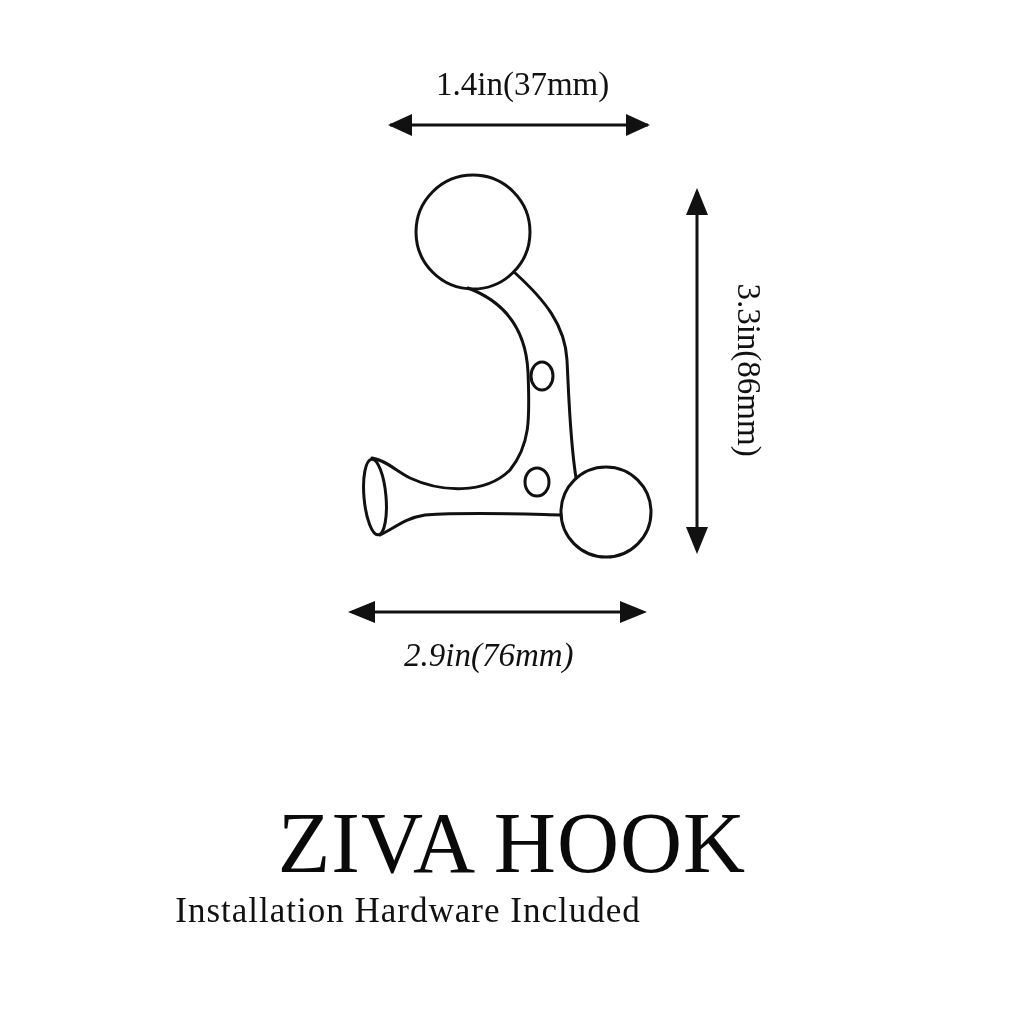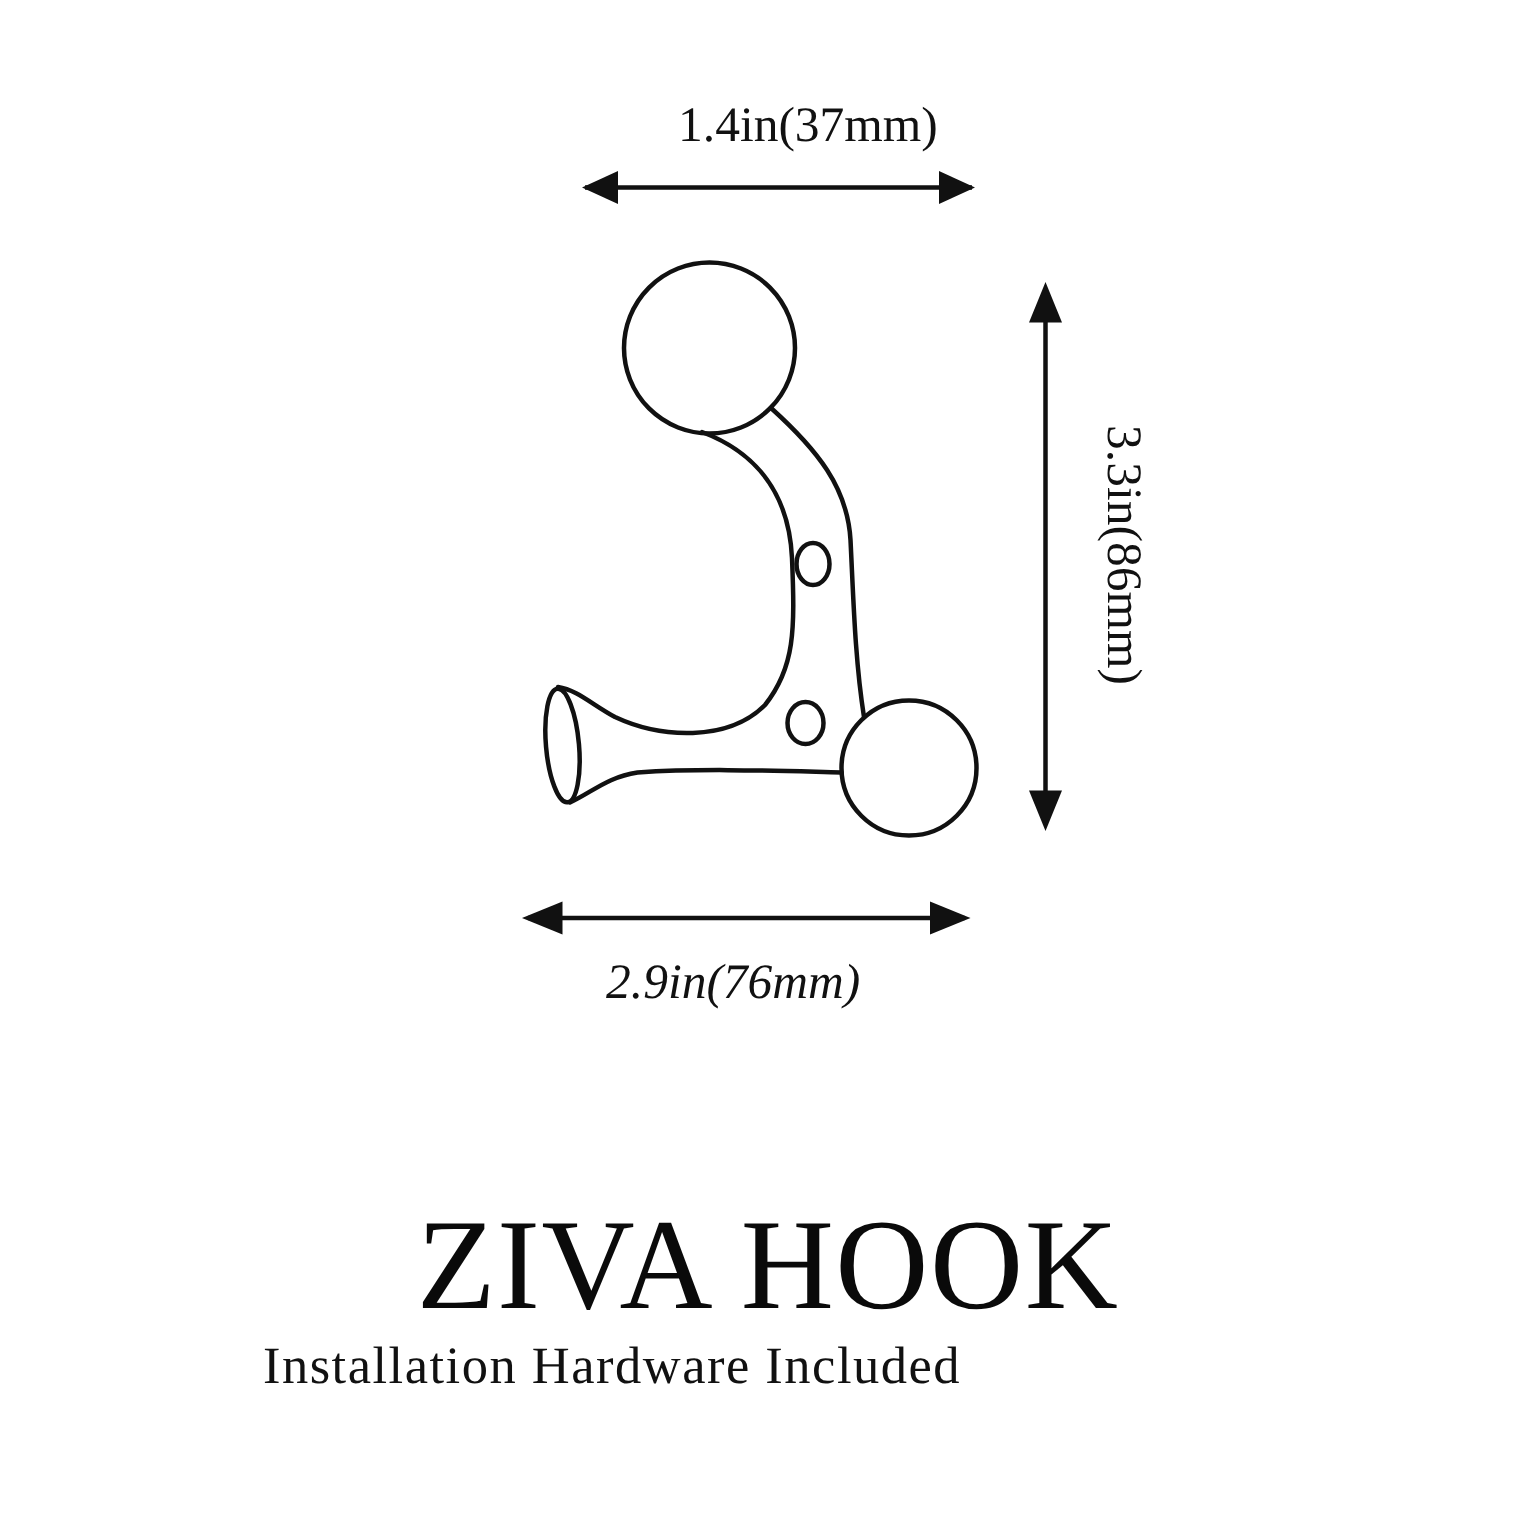--- a/index.html
+++ b/index.html
@@ -1,19 +1,19 @@
 <!DOCTYPE html>
 <html><head>
   <meta charset="utf-8">
   <style>
     html, body { margin: 0; padding: 0; background: #ffffff; }
     body { width: 1024px; height: 1024px; position: relative; overflow: hidden;
            font-family: "Liberation Serif", "DejaVu Serif", serif; color: #111111; }
     .label { position: absolute; font-size: 33px; line-height: 1; white-space: nowrap; color: #111; }
-    #dim-top { left: 452px; top: 68px; }
+    #dim-top { left: 436px; top: 68px; }
     #dim-bottom { left: 404px; top: 639px; font-style: italic; }
     #dim-right { left: 748px; top: 370px; transform: translate(-50%, -50%) rotate(90deg); transform-origin: center; }
     #title { position: absolute; left: 0; width: 1024px; top: 800px; text-align: center;
              font-size: 86px; letter-spacing: 1px; line-height: 1; color: #0a0a0a; }
     #subtitle { position: absolute; left: 0; width: 816px; top: 893px; text-align: center;
                 font-size: 35px; letter-spacing: 1px; line-height: 1; color: #111; }
     svg#drawing { position: absolute; left: 0; top: 0; }
   </style>
 </head>
 <body>

